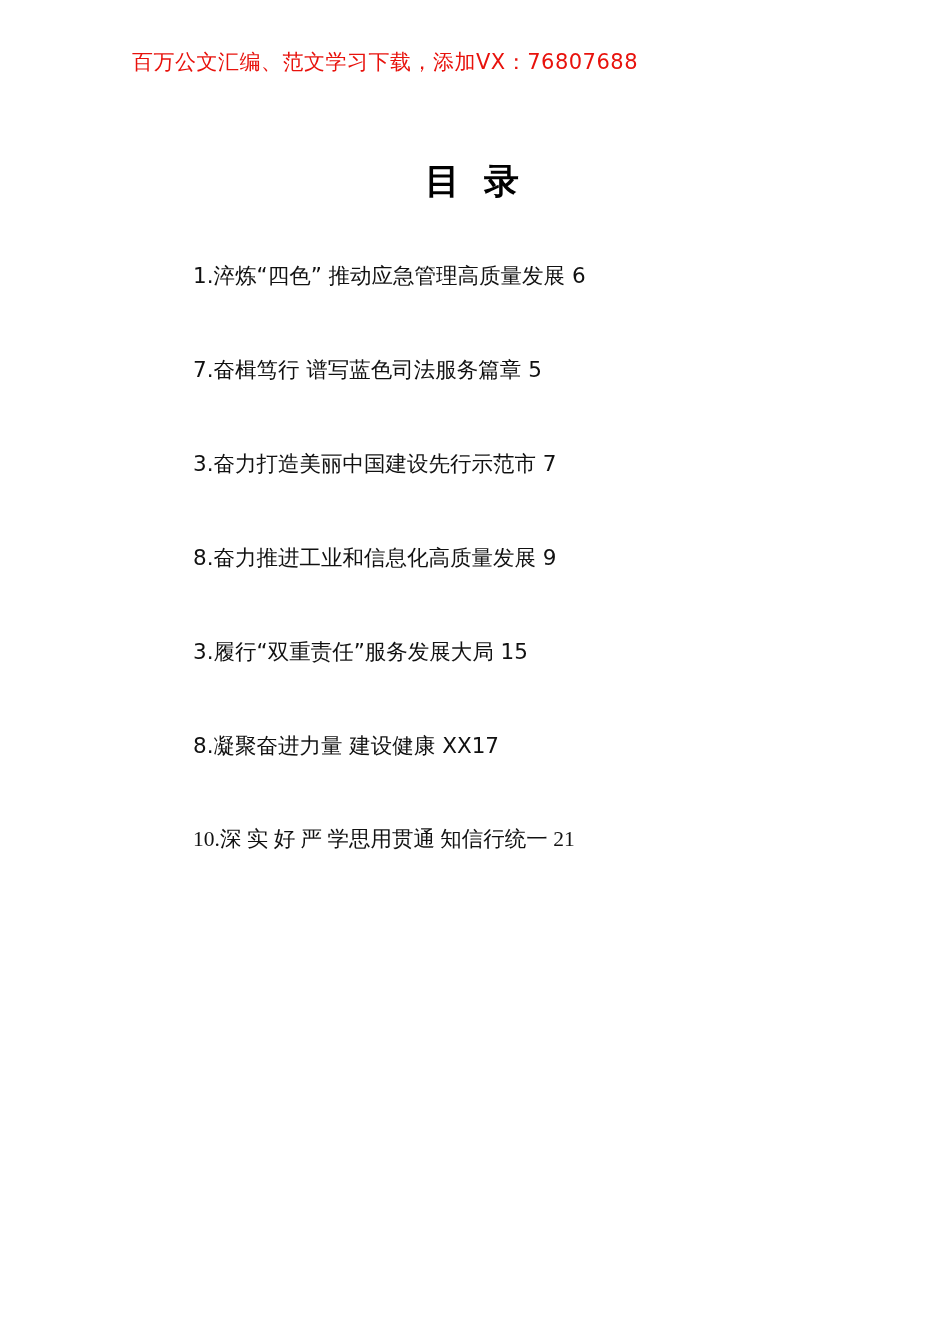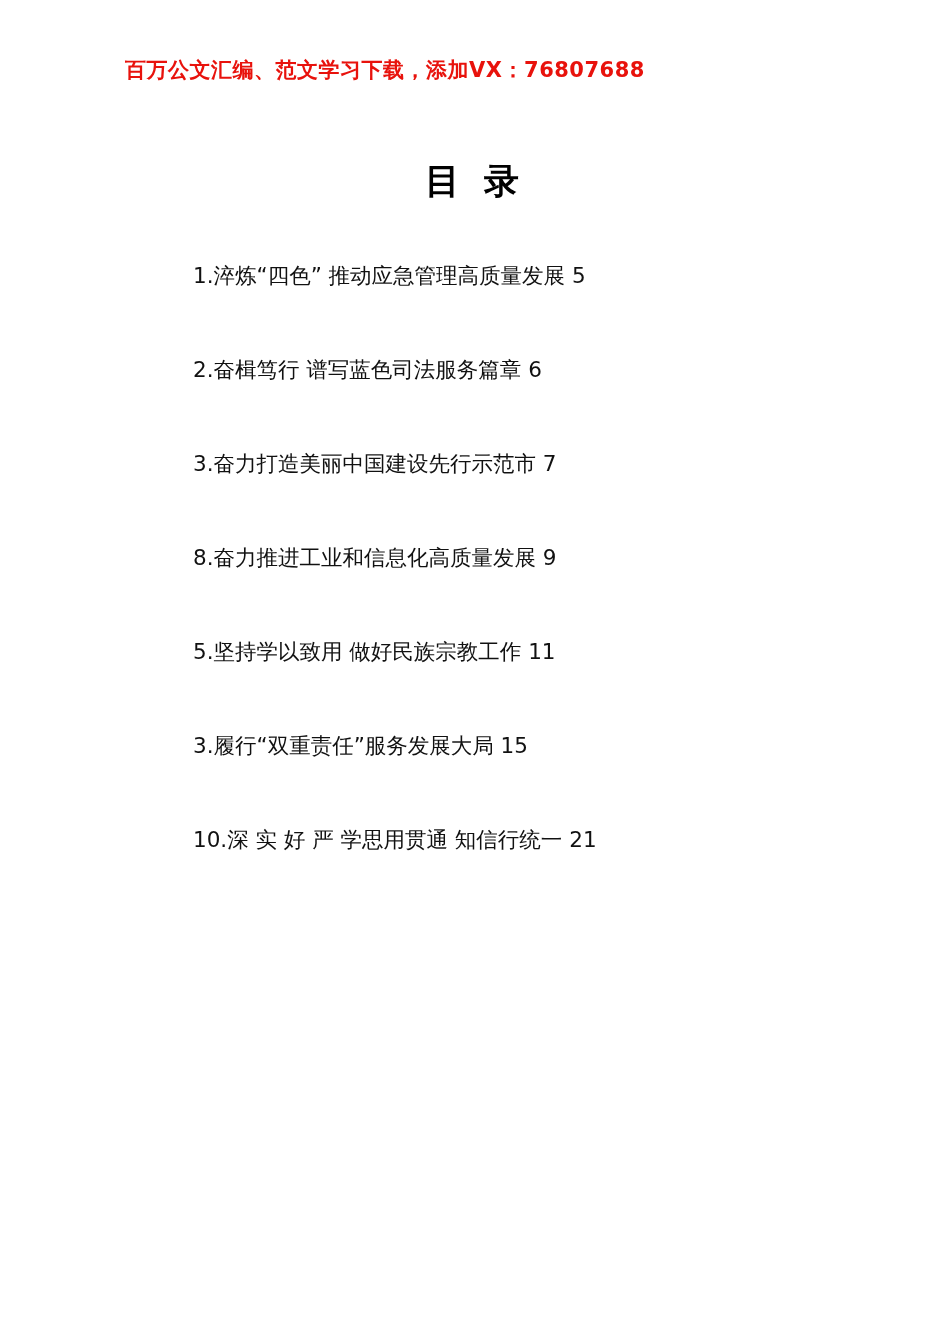--- a/index.html
+++ b/index.html
@@ -15,27 +15,27 @@
     overflow: hidden;
   }
   .page {
     position: relative;
     width: 950px;
     height: 1344px;
     box-sizing: border-box;
   }
   .watermark {
     position: absolute;
-    top: 56px;
+    top: 48px;
     left: 0;
     width: 770px;
     text-align: center;
     color: #e8120c;
     font-size: 21px;
-    font-weight: 700;
+    font-weight: 400;
     letter-spacing: 0.5px;
     font-family: "DejaVu Sans", "Liberation Sans", sans-serif;
     white-space: nowrap;
   }
   .doc-title {
     position: absolute;
     top: 158px;
     left: 0;
     width: 950px;
     text-align: center;
@@ -54,34 +54,35 @@
   .toc-entry {
     font-size: 21.5px;
     line-height: 1.3;
     color: #111111;
     margin-bottom: 66px;
     white-space: nowrap;
     font-family: "DejaVu Sans", "Liberation Sans", sans-serif;
   }
   .toc-entry:last-child {
     margin-bottom: 0;
+    font-family: Liberation Serif, serif;
   }
 </style>
 </head>
 <body>
 
 <div class="page">
 
   <div class="watermark">百万公文汇编、范文学习下载，添加VX：76807688</div>
 
   <div class="doc-title">目 录</div>
 
   <div class="toc">
-    <div class="toc-entry">1.淬炼“四色”  推动应急管理高质量发展 5</div>
-    <div class="toc-entry">2.奋楫笃行 谱写蓝色司法服务篇章 6</div>
+    <div class="toc-entry">1.淬炼“四色”  推动应急管理高质量发展 6</div>
+    <div class="toc-entry">7.奋楫笃行 谱写蓝色司法服务篇章 5</div>
     <div class="toc-entry">3.奋力打造美丽中国建设先行示范市 7</div>
     <div class="toc-entry">8.奋力推进工业和信息化高质量发展 9</div>
-    <div class="toc-entry">5.坚持学以致用  做好民族宗教工作 11</div>
     <div class="toc-entry">3.履行“双重责任”服务发展大局 15</div>
+    <div class="toc-entry">8.凝聚奋进力量  建设健康 XX17</div>
     <div class="toc-entry">10.深 实 好 严 学思用贯通 知信行统一 21</div>
   </div>
 
 </div>
 
 </body></html>

